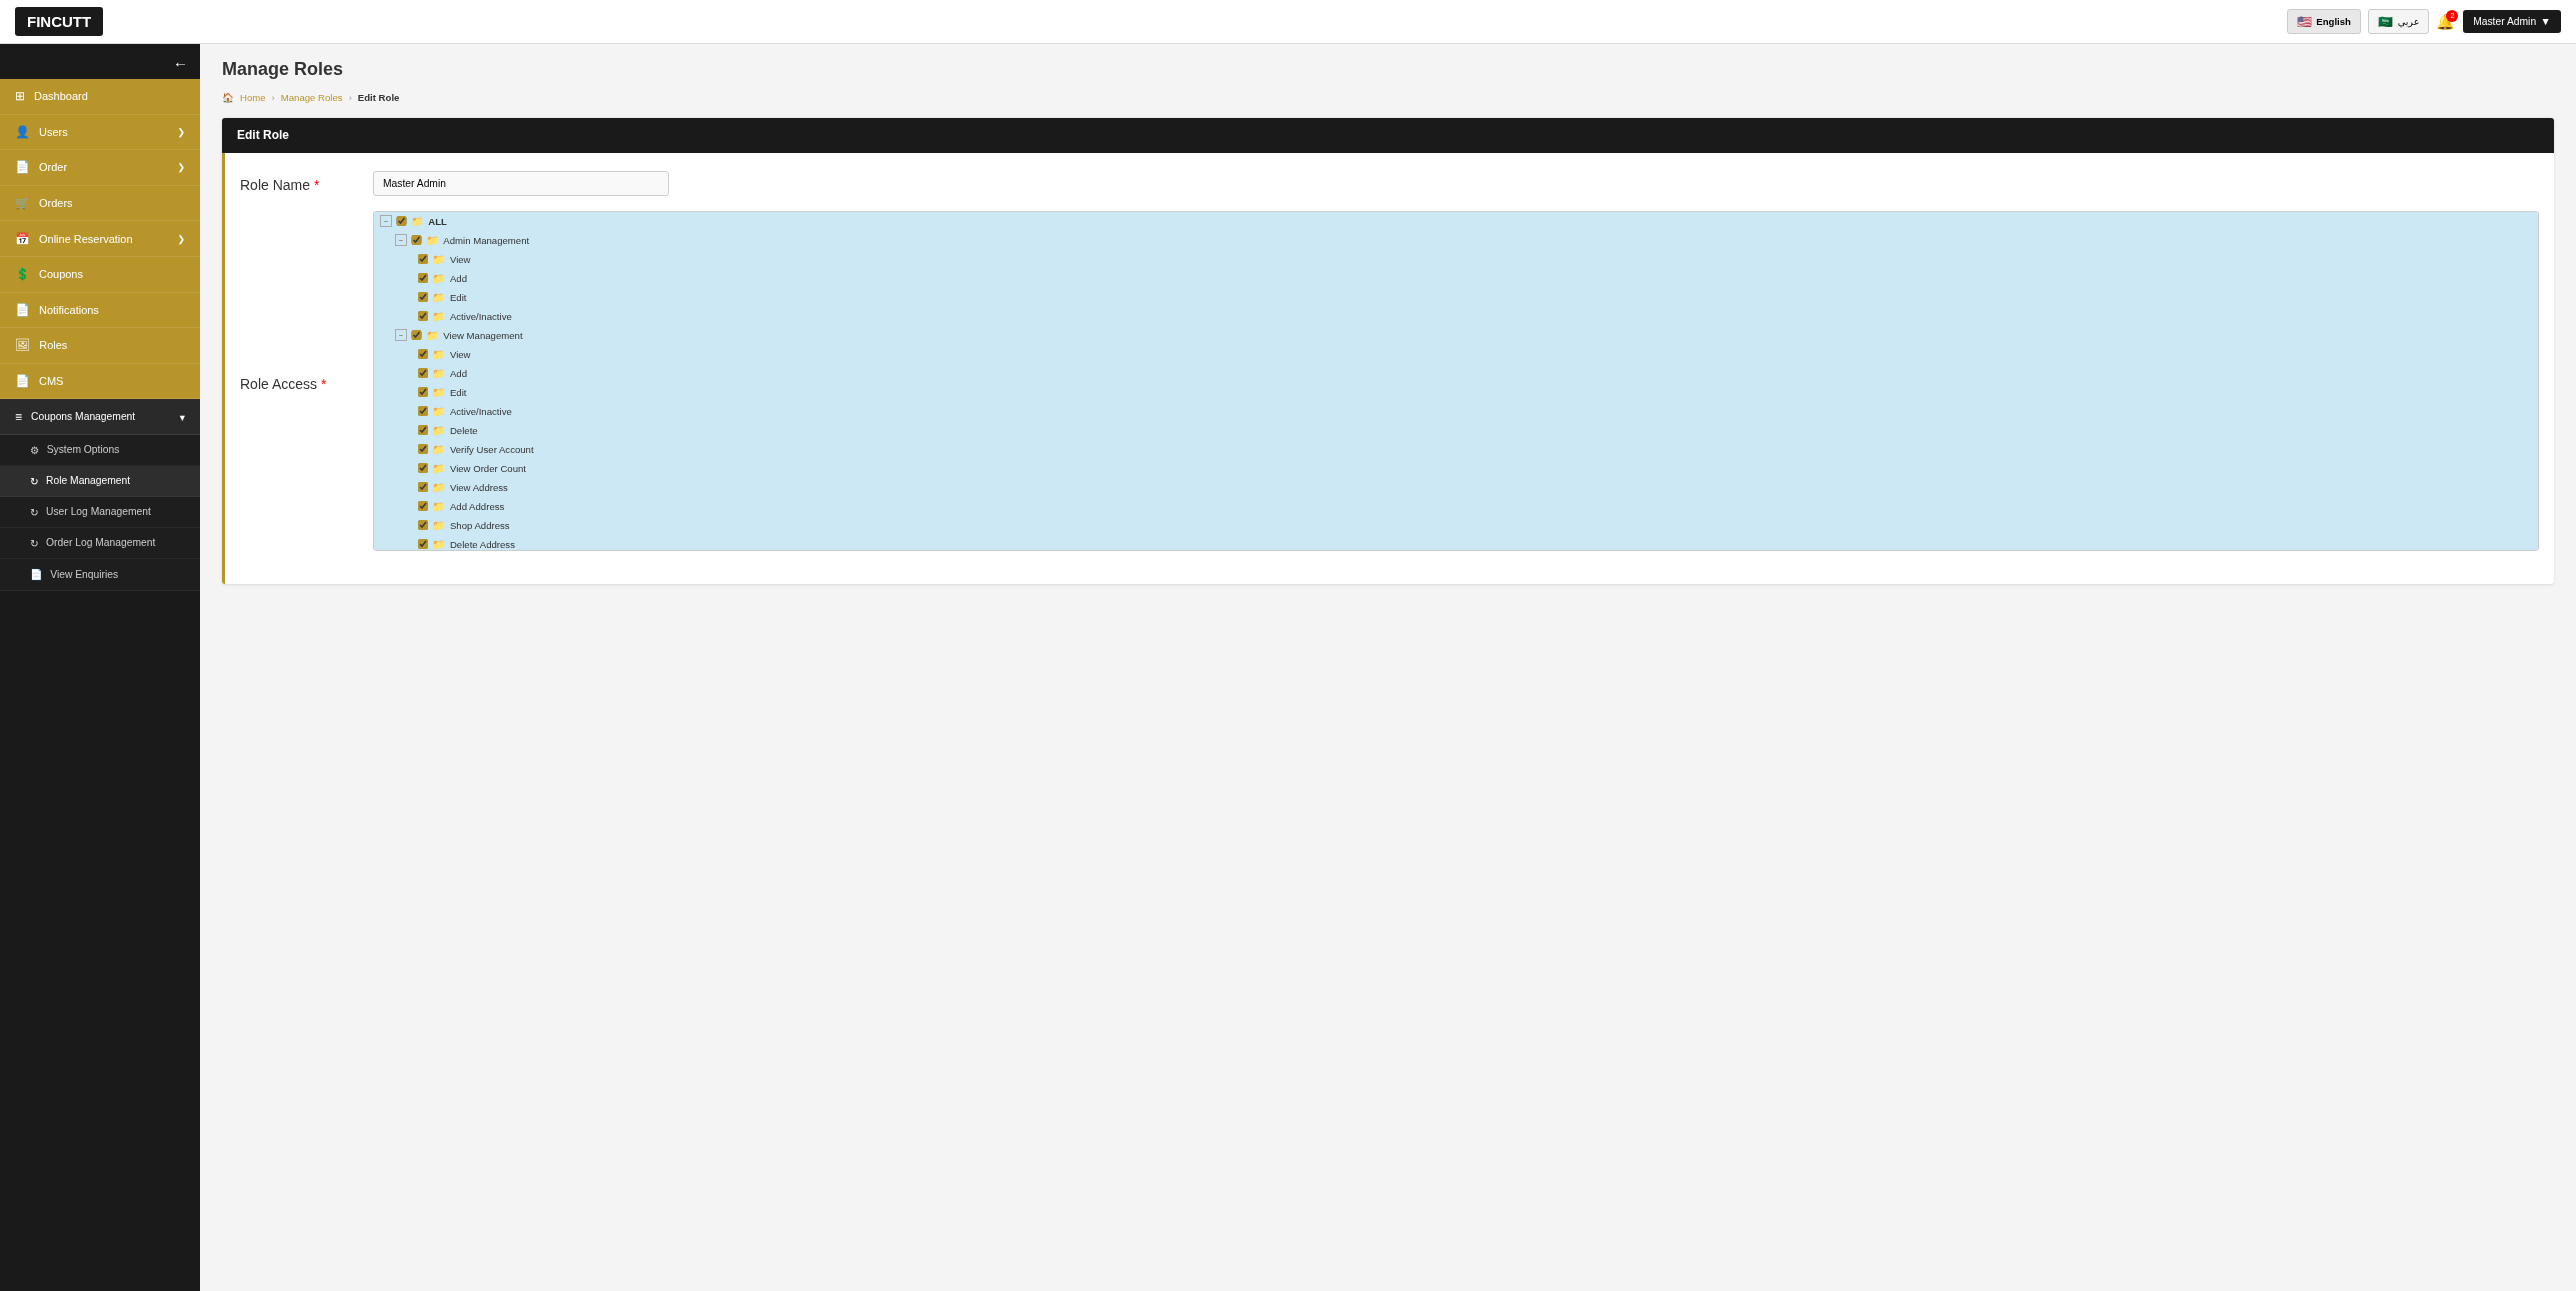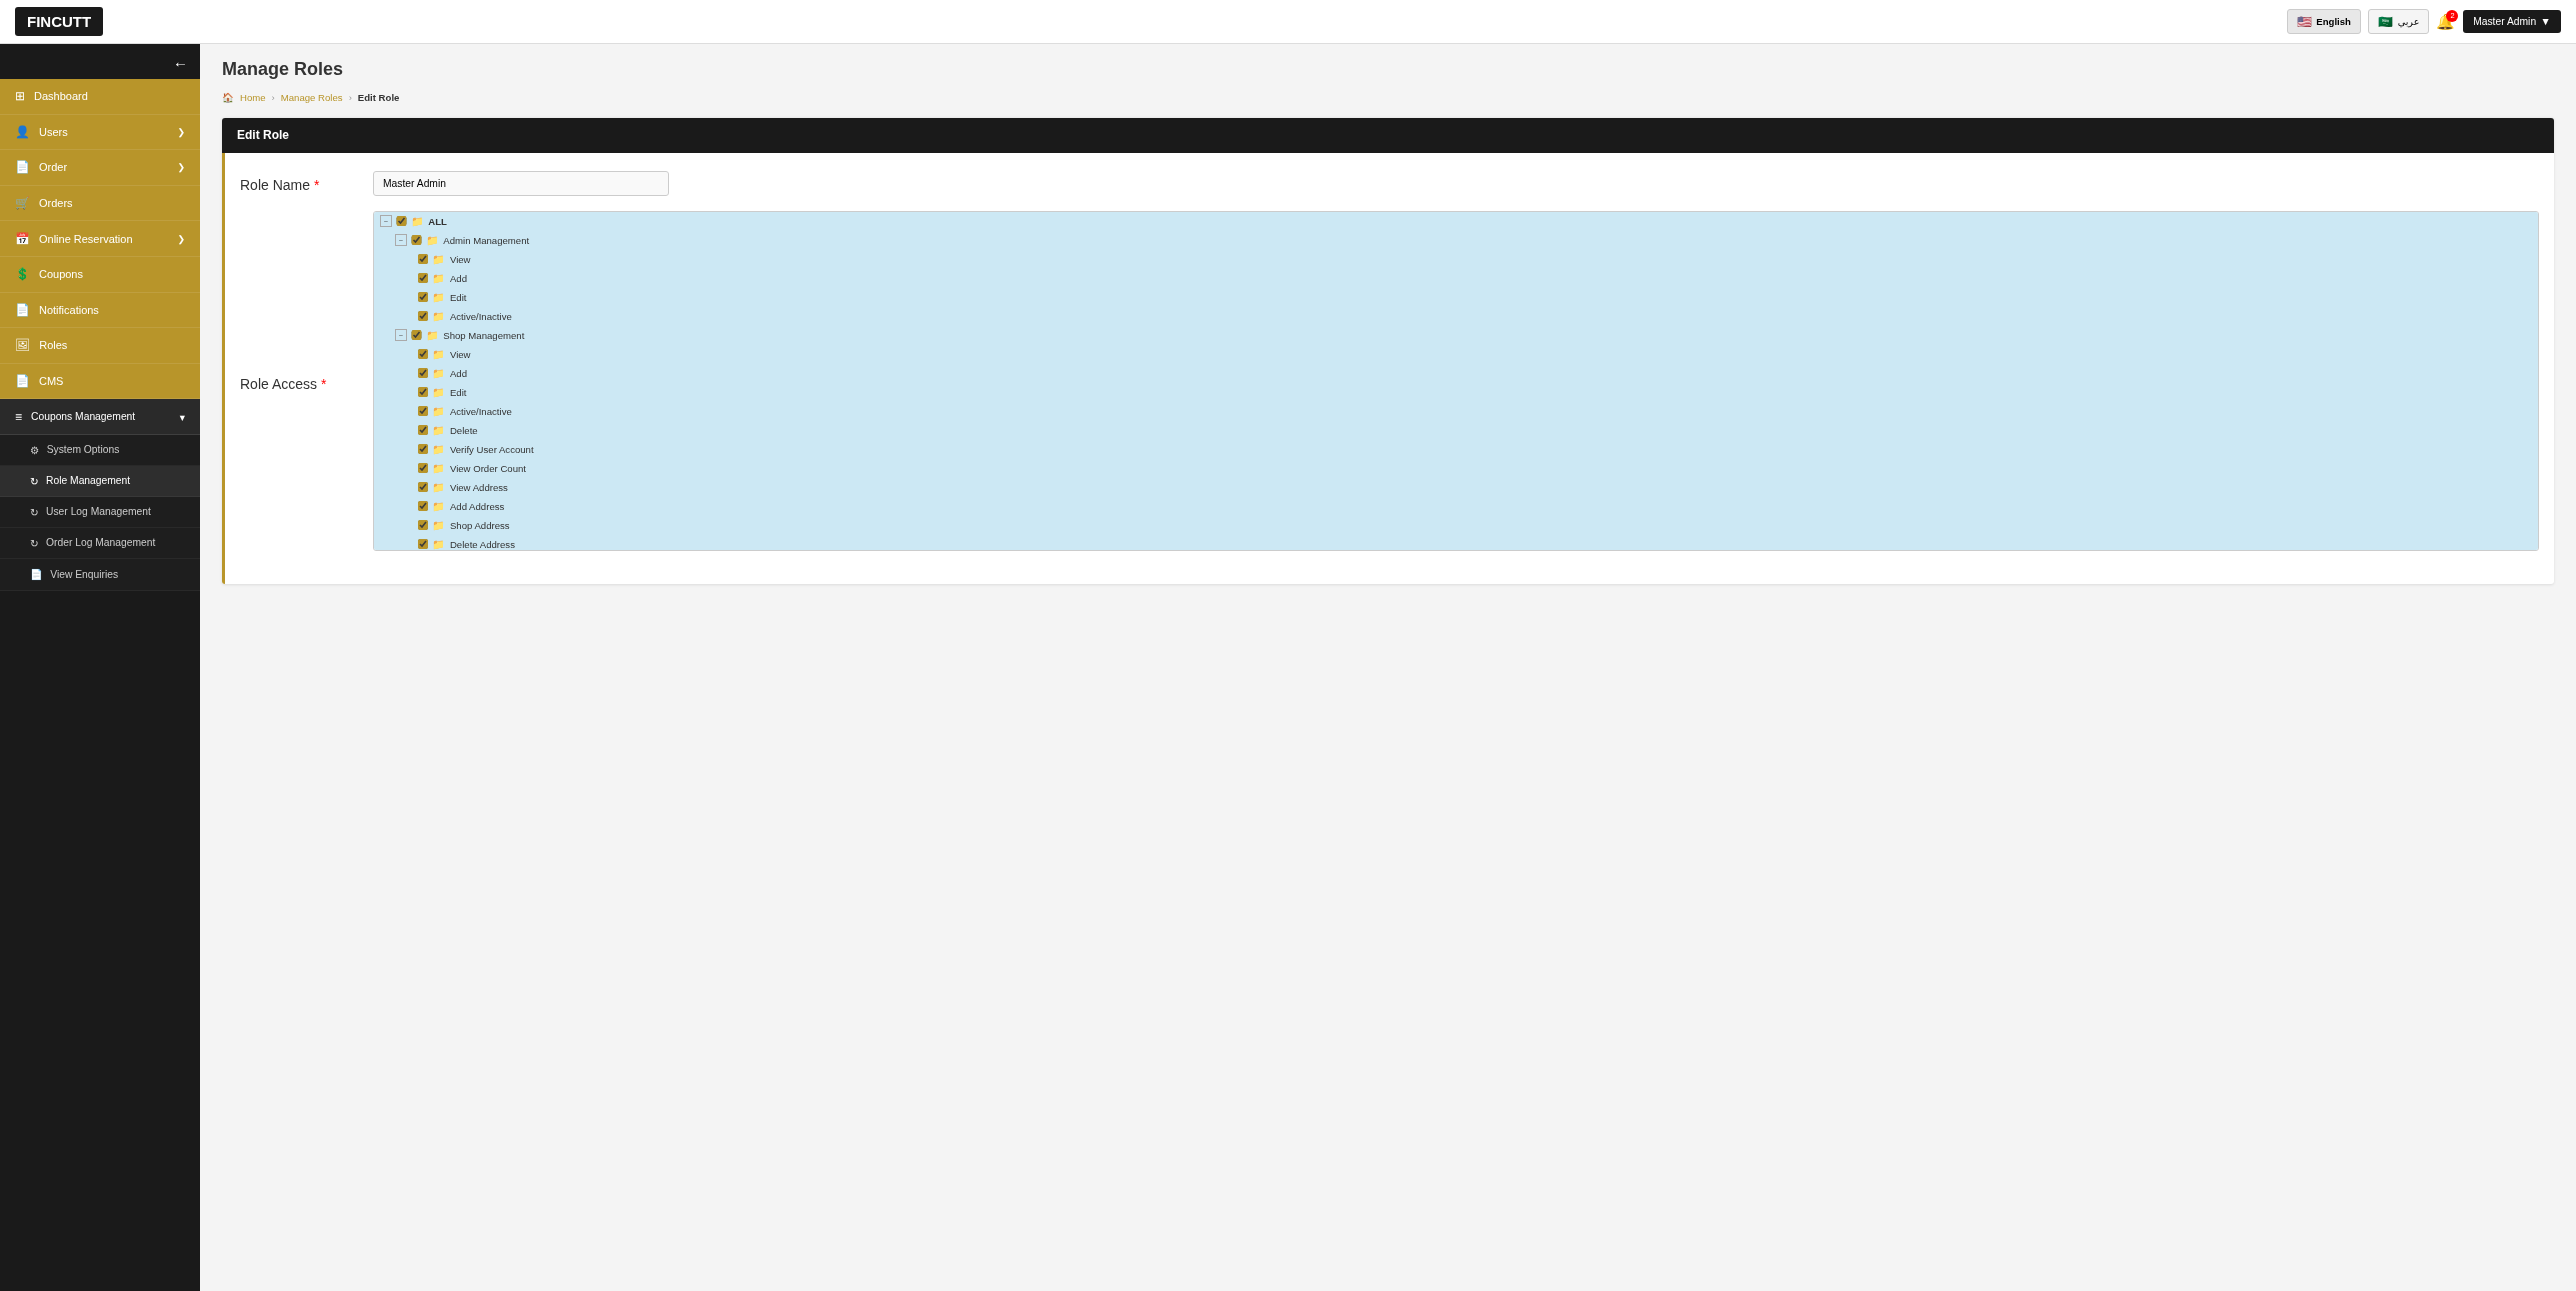--- a/index.html
+++ b/index.html
@@ -456,21 +456,21 @@
             <div class="tree-node level-2 highlighted">
               <input type="checkbox" class="tree-checkbox" checked="" style="">
               <span class="folder-icon">📁</span>
               <span>Active/Inactive</span>
             </div>
 
             <div class="tree-node level-1 highlighted">
               <button class="tree-collapse-btn">−</button>
               <input type="checkbox" class="tree-checkbox" checked="" style="">
               <span class="folder-icon">📁</span>
-              <span>Shop Management</span>
+              <span>View Management</span>
             </div>
             <div class="tree-node level-2 highlighted">
               <input type="checkbox" class="tree-checkbox" checked="" style="">
               <span class="folder-icon">📁</span>
               <span>View</span>
             </div>
             <div class="tree-node level-2 highlighted">
               <input type="checkbox" class="tree-checkbox" checked="" style="">
               <span class="folder-icon">📁</span>
               <span>Add</span>

